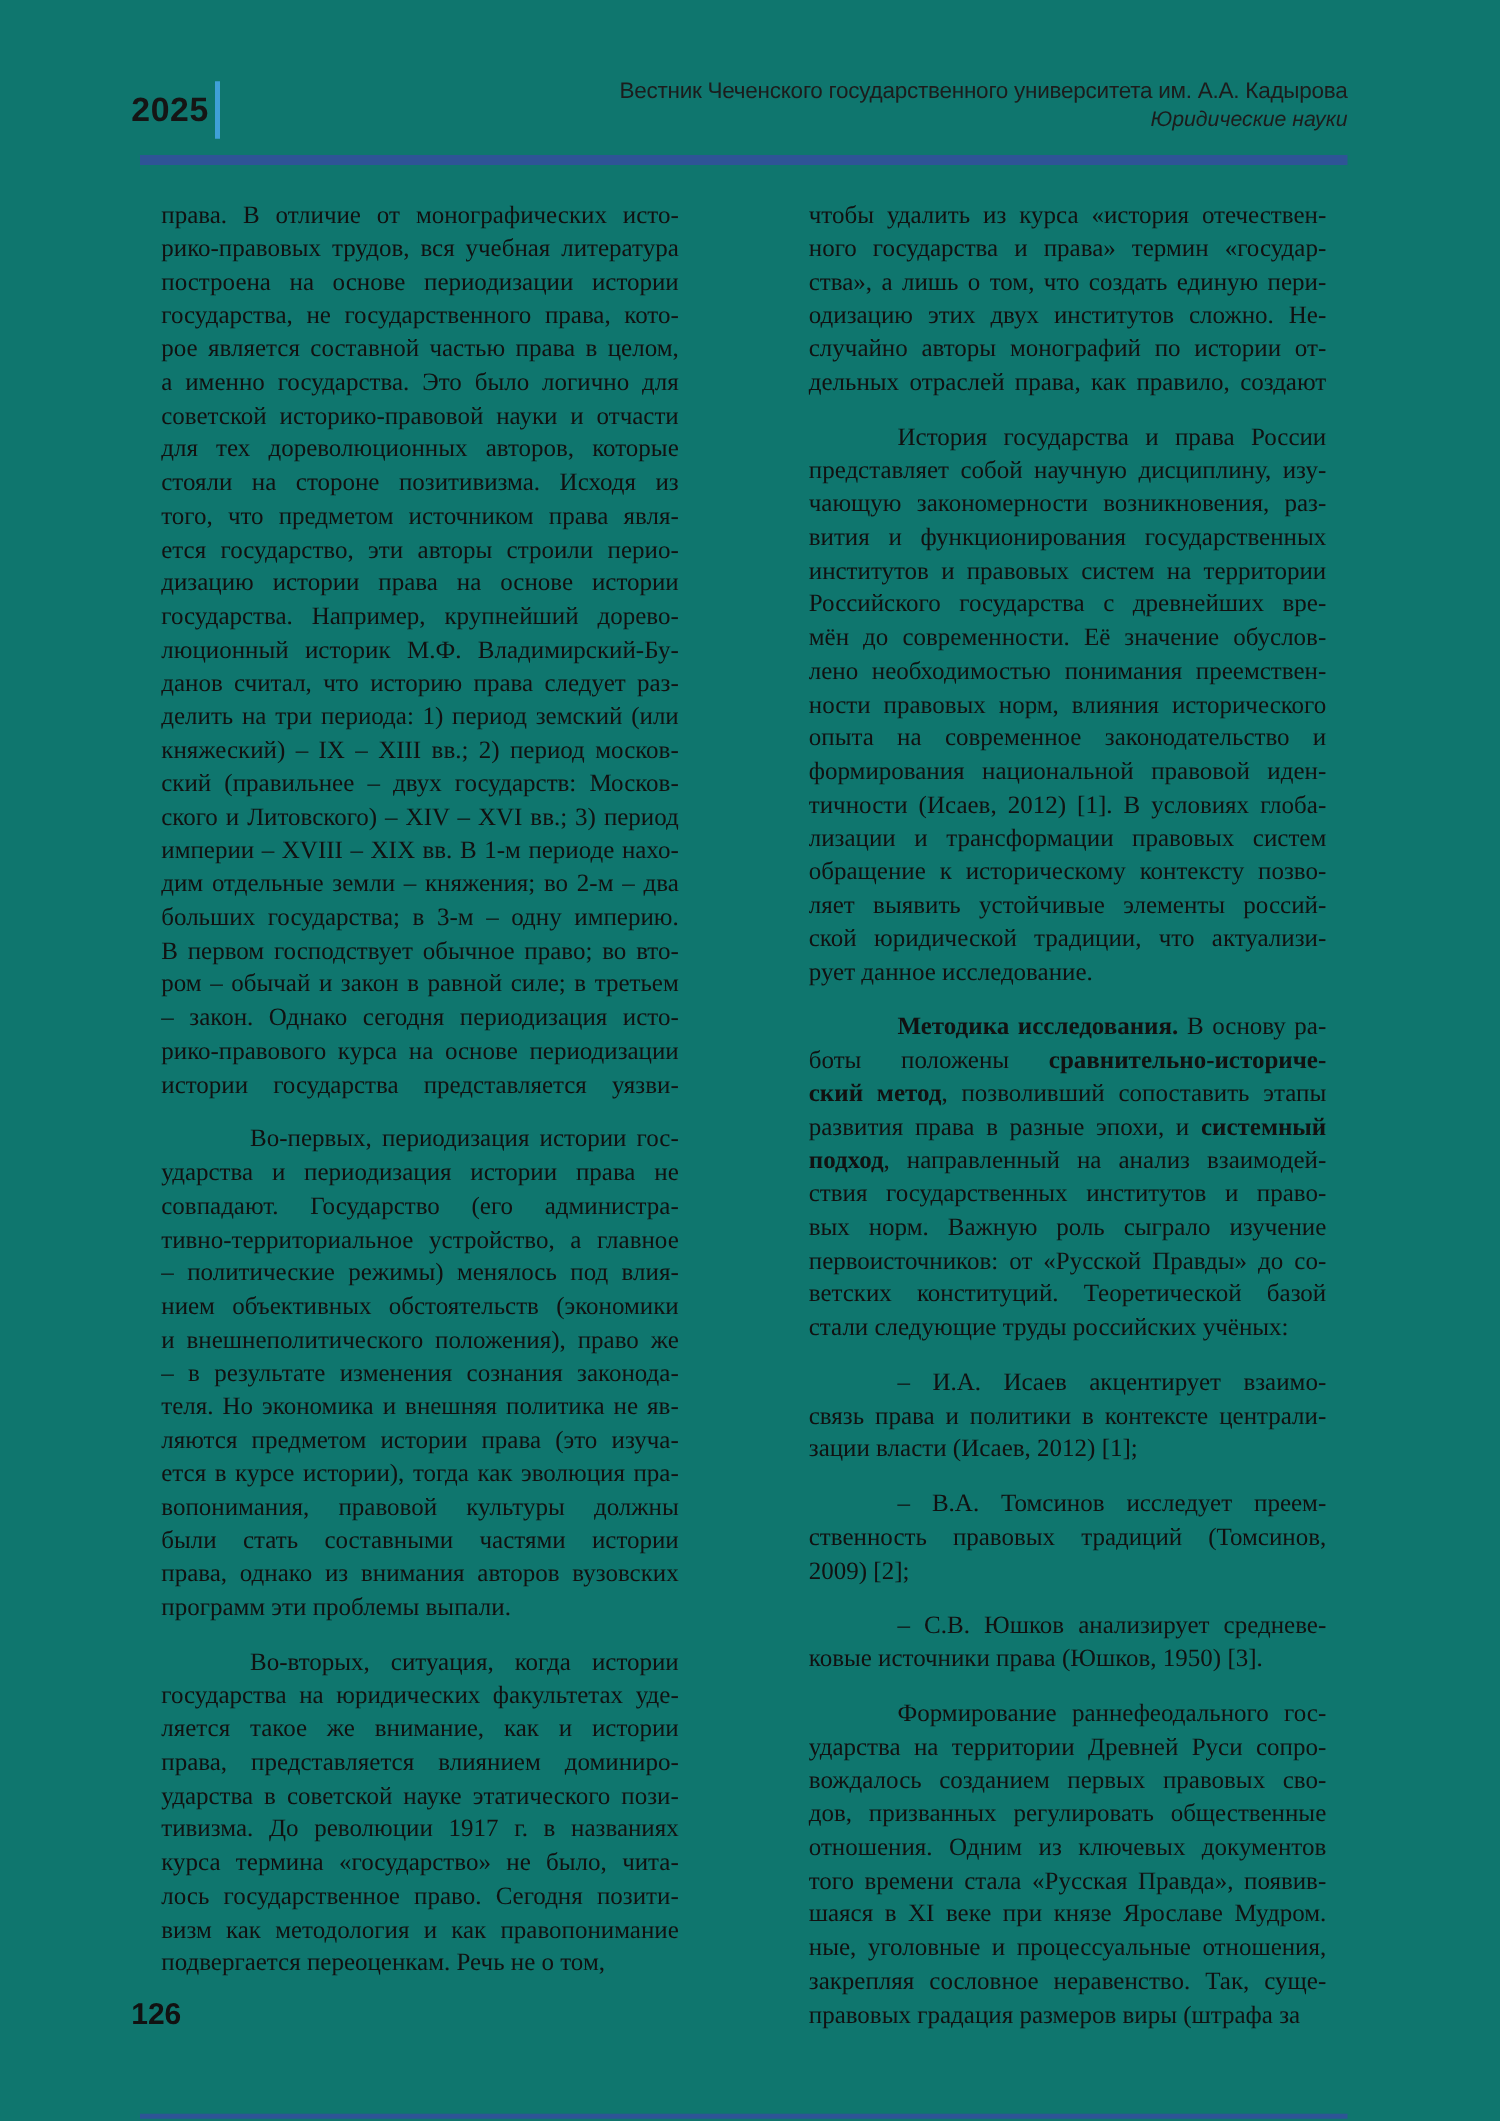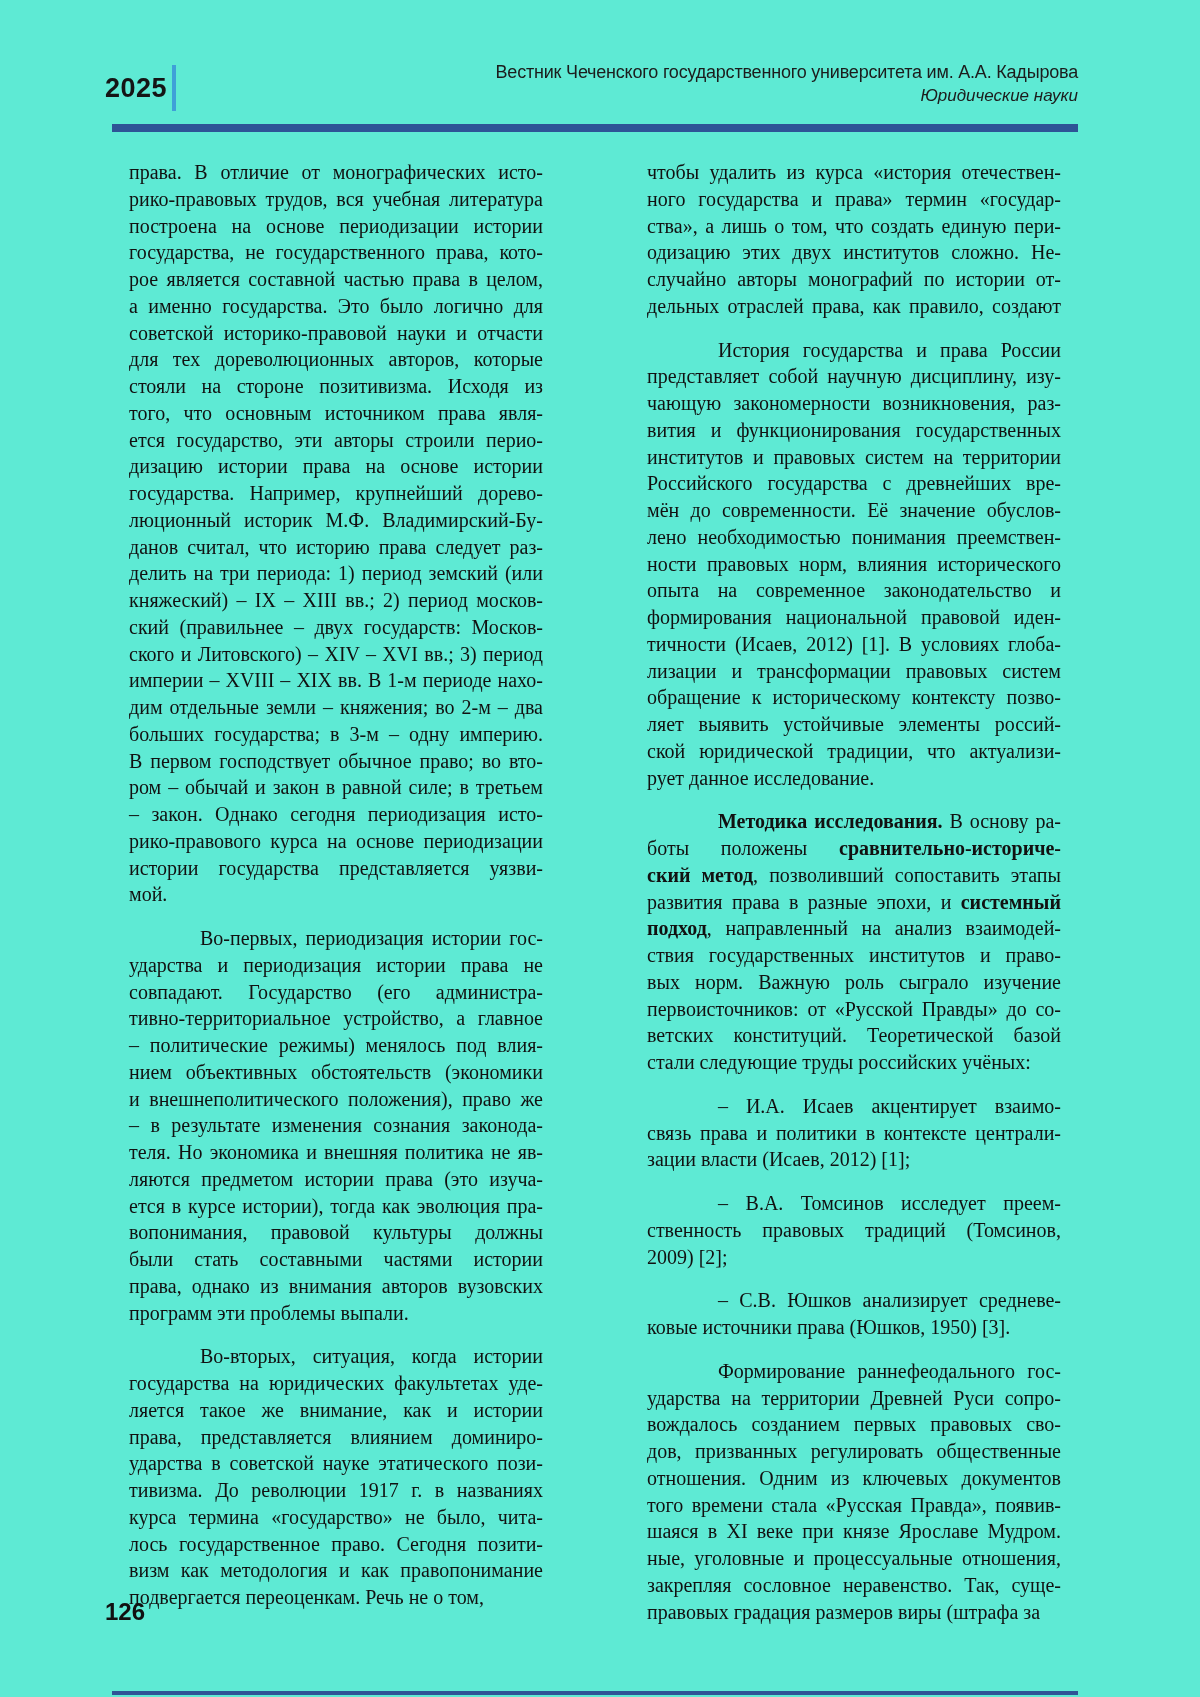--- a/index.html
+++ b/index.html
@@ -1,17 +1,17 @@
 <!DOCTYPE html>
 <html lang="ru"><head>
 <meta charset="utf-8">
 <style>
   html,body { margin:0; padding:0; background:#ffffff; }
   .page {
-    position:relative; width:1200px; height:1697px; background:#5eead4;
+    position:relative; width:1200px; height:1697px; background:#0f766e;
     font-family:"Liberation Serif", serif; color:#111; overflow:hidden;
   }
   
   .header { position:absolute; left:105px; right:122px; top:60px; height:62px; }
   .year {
     position:absolute; left:0; top:13px;
     font-family:"Liberation Sans", sans-serif; font-weight:bold;
     font-size:27px; letter-spacing:.5px; color:#151515;
   }
   .vbar { position:absolute; left:67px; top:5px; width:4px; height:46px; background:#3fa0d8; }
@@ -55,39 +55,38 @@
         <div class="par">
           <div class="line">права. В отличие от монографических исто-</div>
           <div class="line">рико-правовых трудов, вся учебная литература</div>
           <div class="line">построена на основе периодизации истории</div>
           <div class="line">государства, не государственного права, кото-</div>
           <div class="line">рое является составной частью права в целом,</div>
           <div class="line">а именно государства. Это было логично для</div>
           <div class="line">советской историко-правовой науки и отчасти</div>
           <div class="line">для тех дореволюционных авторов, которые</div>
           <div class="line">стояли на стороне позитивизма. Исходя из</div>
-          <div class="line">того, что основным источником права явля-</div>
+          <div class="line">того, что предметом источником права явля-</div>
           <div class="line">ется государство, эти авторы строили перио-</div>
           <div class="line">дизацию истории права на основе истории</div>
           <div class="line">государства. Например, крупнейший дорево-</div>
           <div class="line">люционный историк М.Ф. Владимирский-Бу-</div>
           <div class="line">данов считал, что историю права следует раз-</div>
           <div class="line">делить на три периода: 1) период земский (или</div>
           <div class="line">княжеский) – IX – XIII вв.; 2) период москов-</div>
           <div class="line">ский (правильнее – двух государств: Москов-</div>
           <div class="line">ского и Литовского) – XIV – XVI вв.; 3) период</div>
           <div class="line">империи – XVIII – XIX вв. В 1-м периоде нахо-</div>
           <div class="line">дим отдельные земли – княжения; во 2-м – два</div>
           <div class="line">больших государства; в 3-м – одну империю.</div>
           <div class="line">В первом господствует обычное право; во вто-</div>
           <div class="line">ром – обычай и закон в равной силе; в третьем</div>
           <div class="line">– закон. Однако сегодня периодизация исто-</div>
           <div class="line">рико-правового курса на основе периодизации</div>
           <div class="line">истории государства представляется уязви-</div>
-          <div class="line last">мой.</div>
         </div>
         <div class="par indent">
           <div class="line">Во-первых, периодизация истории гос-</div>
           <div class="line">ударства и периодизация истории права не</div>
           <div class="line">совпадают. Государство (его администра-</div>
           <div class="line">тивно-территориальное устройство, а главное</div>
           <div class="line">– политические режимы) менялось под влия-</div>
           <div class="line">нием объективных обстоятельств (экономики</div>
           <div class="line">и внешнеполитического положения), право же</div>
           <div class="line">– в результате изменения сознания законода-</div>

